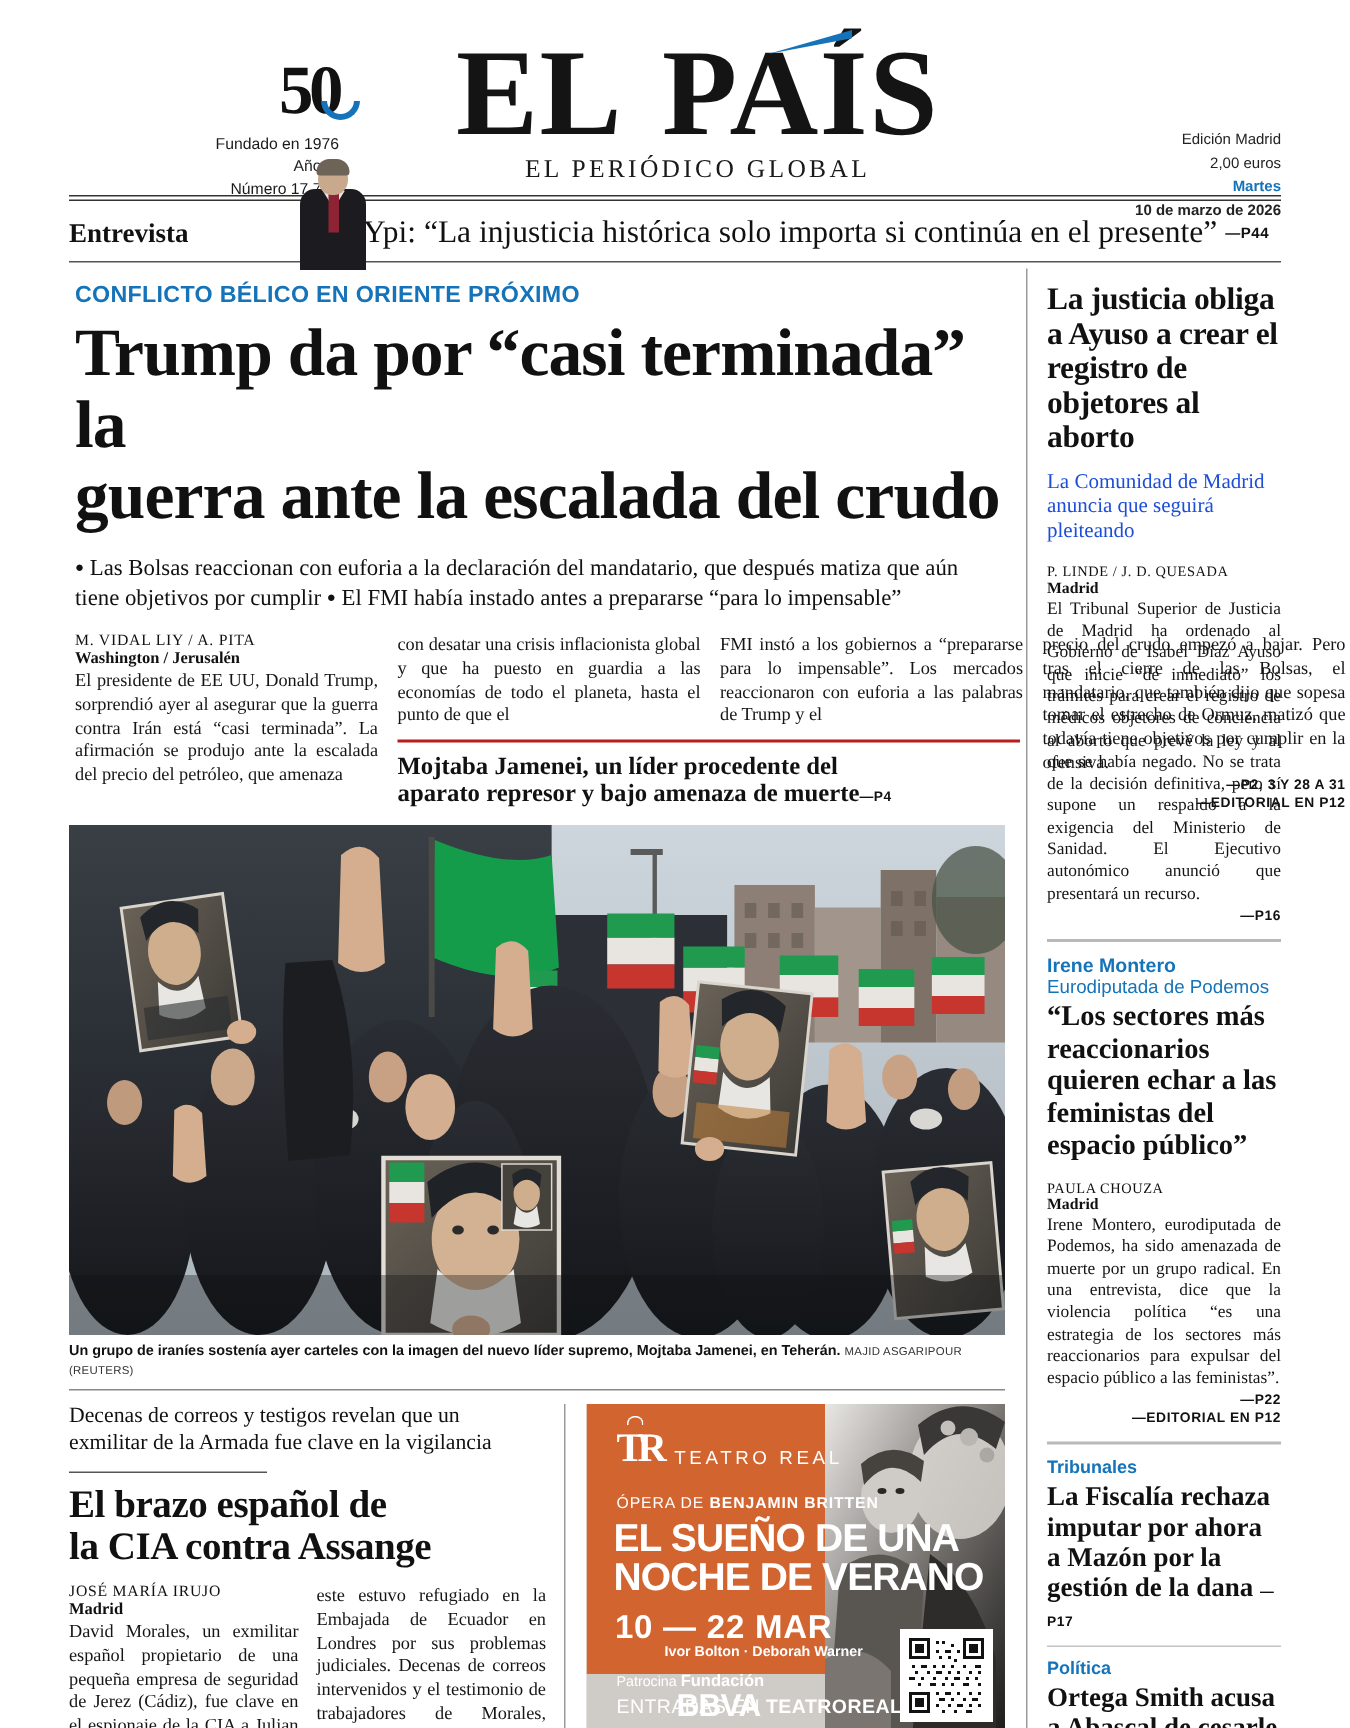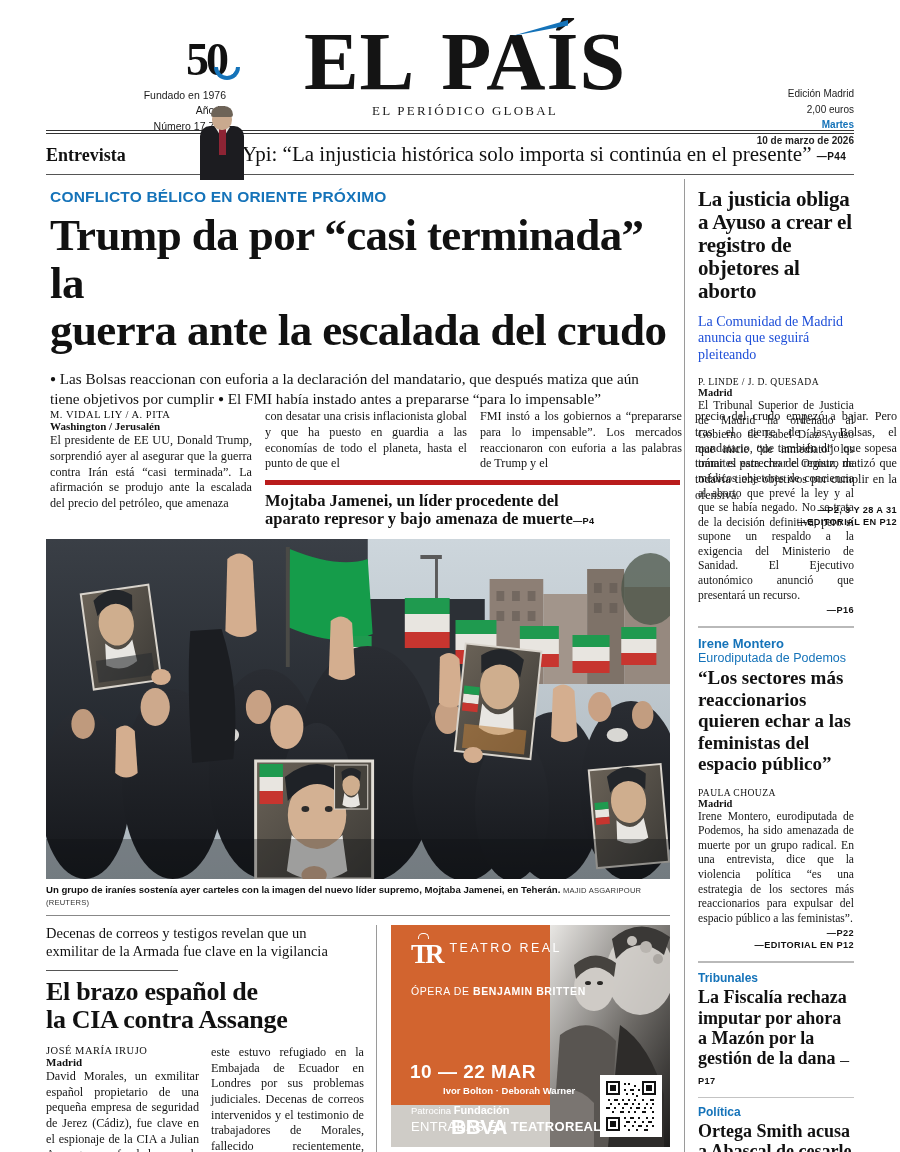--- a/index.html
+++ b/index.html
@@ -20,21 +20,21 @@
   .logo50 .zero-arc { position: absolute; left: 28px; bottom: -1px; width: 26px; height: 13px;
             border: 4px solid #1573b9; border-top: none; border-radius: 0 0 26px 26px; }
   .m-left .meta { font-family: "Liberation Sans", sans-serif; font-size: 10.5px; line-height: 1.45;
             color: #1a1a1a; margin-top: 9px; }
   .m-center { flex: 1; text-align: center; padding-top: 2px; position: relative; }
   .wordmark { font-family: "Liberation Serif", serif; font-weight: 700; font-size: 82px;
             letter-spacing: 1px; line-height: 0.92; color: #141414; display: inline-block; position: relative; }
   .wordmark .sp { display: inline-block; width: 26px; }
   .flagtick { position: absolute; right: 58px; top: -4px; width: 56px; height: 16px;
             background: #1573b9; clip-path: polygon(0 100%, 100% 0, 100% 34%, 0 100%); }
-  .tagline { font-family: "Liberation Serif", serif; font-size: 13px; letter-spacing: 2.2px;
+  .tagline { font-family: "Liberation Serif", serif; font-size: 17px; letter-spacing: 2.2px;
             color: #1a1a1a; margin-top: 4px; }
   .m-right { width: 150px; flex: none; text-align: right; padding-top: 64px;
             font-family: "Liberation Sans", sans-serif; font-size: 10px; line-height: 1.55; color: #222; }
   .m-right .b { font-weight: 700; }
   .m-right .blue { color: #1573b9; font-weight: 700; }
 
   
   .rule-double { border-top: 1.6px solid #333; border-bottom: 1.6px solid #333; height: 4px; }
   .entrevista { display: flex; align-items: baseline; padding: 9px 0 8px 0; position: relative; }
   .ent-label { font-family: "Liberation Serif", serif; font-weight: 700; font-size: 18px; width: 160px; flex: none; }
@@ -62,31 +62,31 @@
 
   
   .kicker { font-family: "Liberation Sans", sans-serif; font-weight: 700; font-size: 15.5px;
             letter-spacing: .2px; color: #1573b9; margin: 13px 0 6px 4px; }
   .lead-head { font-family: "Liberation Serif", serif; font-weight: 700; font-size: 45px;
             line-height: 1.06; letter-spacing: -0.6px; color: #111; margin: 0 0 0 4px; }
   .lead-sub { font-family: "Liberation Serif", serif; font-size: 15.2px; line-height: 1.32;
             margin: 14px 0 0 4px; color: #111; }
   .bullet { font-size: 10px; vertical-align: 2px; }
 
-  .lead-cols { display: flex; gap: 13px; padding-left: 4px; }
+  .lead-cols { display: flex; gap: 13px; margin-top: 13px; padding-left: 4px; }
   .lc { width: 202px; flex: none; }
   .byline { font-family: "Liberation Serif", serif; font-size: 10.5px; letter-spacing: .5px;
             text-transform: uppercase; color: #111; }
   .byline-loc { font-family: "Liberation Serif", serif; font-weight: 700; font-size: 11px; margin-bottom: 1px; }
   .bodytext { font-family: "Liberation Serif", serif; font-size: 12.2px; line-height: 1.285;
             text-align: justify; color: #151515; hyphens: auto; }
   .ref { font-family: "Liberation Sans", sans-serif; font-weight: 700; font-size: 9.2px; letter-spacing: .4px; }
   .ref-right { display: block; text-align: right; margin-top: 2px; }
 
-  .subhead-box { margin-top: 8px; border-top: 5px solid #b91c1c; padding-top: 7px; }
+  .subhead-box { margin-top: 8px; border-top: 2px solid #b91c1c; padding-top: 7px; }
   .subhead { font-family: "Liberation Serif", serif; font-weight: 700; font-size: 16.5px;
             line-height: 1.12; color: #111; }
 
   
   .photo-wrap { margin-top: 10px; position: relative; }
   .photo { width: 100%; height: 340px; display: block; }
   .caption { font-family: "Liberation Sans", sans-serif; font-size: 9.6px; font-weight: 700;
             line-height: 1.3; padding: 5px 0 6px 0; color: #111; }
   .caption .credit { font-weight: 400; font-size: 7.6px; letter-spacing: .2px; color: #333; }
 
@@ -100,33 +100,33 @@
   .bl-head { font-family: "Liberation Serif", serif; font-weight: 700; font-size: 26px;
             line-height: 1.08; letter-spacing: -0.3px; color: #111; }
   .bl-cols { display: flex; gap: 12px; margin-top: 11px; }
   .blc { width: 153px; flex: none; }
 
   
   .ad { position: relative; width: 100%; height: 222px; overflow: hidden; background: #d7d4d0; }
   .ad-left { position: absolute; left: 0; top: 0; width: 57%; height: 81%; background: #d2642f; }
   .ad-bottom { position: absolute; left: 0; bottom: 0; width: 57%; height: 19%; background: #cfccc7; }
   .ad-img { position: absolute; right: 0; top: 0; width: 43%; height: 100%; }
-  .ad-logo { position: absolute; left: 20px; top: 16px; display: flex; align-items: flex-start; gap: 9px; }
+  .ad-logo { position: absolute; left: 20px; top: 16px; display: flex; align-items: flex-end; gap: 9px; }
   .tr-mark { font-family: "Liberation Serif", serif; font-weight: 700; font-size: 27px; color: #fff;
             line-height: 1; position: relative; letter-spacing: -4px; }
   .tr-crown { position: absolute; left: 7px; top: -8px; width: 11px; height: 6px; border: 1.4px solid #fff;
             border-bottom: none; border-radius: 5px 5px 0 0; }
   .tr-name { font-family: "Liberation Sans", sans-serif; font-size: 12.5px; letter-spacing: 2.4px; color: #fff; }
   .ad-opera { position: absolute; left: 20px; top: 60px; font-family: "Liberation Sans", sans-serif;
             font-size: 10.5px; letter-spacing: .6px; color: #fff; }
   .ad-opera b { font-weight: 700; }
   .ad-title { position: absolute; left: 18px; top: 76px; font-family: "Liberation Sans", sans-serif;
             font-weight: 700; font-size: 26px; line-height: 1.0; letter-spacing: -0.6px; color: #fff; }
   .ad-dates { position: absolute; left: 19px; top: 136px; font-family: "Liberation Sans", sans-serif;
-            font-weight: 700; font-size: 19px; letter-spacing: .5px; color: #fff; }
+            font-weight: 700; font-size: 22px; letter-spacing: .5px; color: #fff; }
   .ad-credits { position: absolute; left: 20px; top: 160px; font-family: "Liberation Sans", sans-serif;
             font-weight: 700; font-size: 9.5px; color: #fff; padding-left: 32px; }
   .ad-sponsor { position: absolute; left: 20px; top: 179px; font-family: "Liberation Sans", sans-serif;
             font-size: 9.5px; color: #fff; }
   .ad-sponsor b { font-weight: 700; font-size: 11px; }
   .ad-bbva { position: absolute; left: 60px; top: 190px; font-family: "Liberation Sans", sans-serif;
             font-weight: 700; font-size: 21px; letter-spacing: -0.5px; color: #fff; }
   .ad-tickets { position: absolute; left: 20px; bottom: 13px; font-family: "Liberation Sans", sans-serif;
             font-size: 13px; letter-spacing: .3px; color: #fff; }
   .ad-tickets b { font-weight: 700; }
@@ -487,20 +487,24 @@
                 <span class="tr-crown"></span>
                 <span>TR</span>
               </span>
               <span class="tr-name">TEATRO REAL</span>
             </div>
 
             <div class="ad-opera">
               <span>ÓPERA DE </span><b>BENJAMIN BRITTEN</b>
             </div>
 
+            <div class="ad-title">
+              <div>EL SUEÑO DE UNA</div>
+              <div>NOCHE DE VERANO</div>
+            </div>
 
             <div class="ad-dates">10 — 22 MAR</div>
             <div class="ad-credits">Ivor Bolton · Deborah Warner</div>
             <div class="ad-sponsor">
               <span>Patrocina </span><b>Fundación</b>
             </div>
             <div class="ad-bbva">BBVA</div>
 
             <div class="ad-tickets">
               <span>ENTRADAS EN </span><b>TEATROREAL.ES</b>

